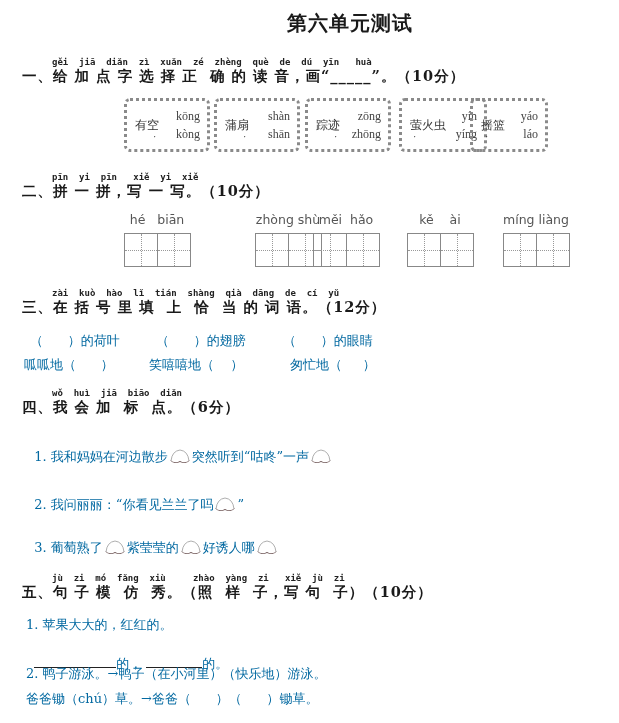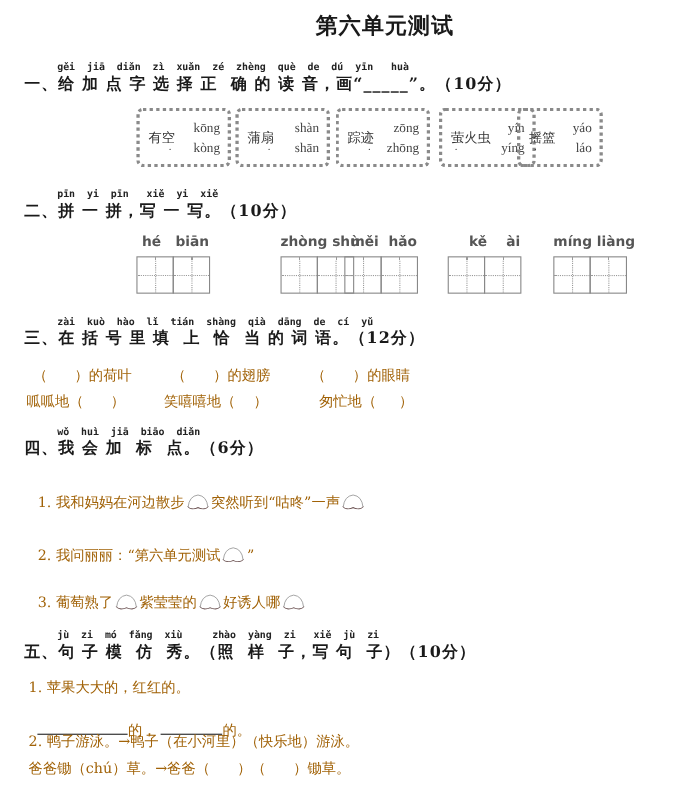--- a/index.html
+++ b/index.html
@@ -12,41 +12,41 @@
       left: 0; width: 700px; top: 10px; text-align: center;
       font-size: 20px; font-weight: bold; letter-spacing: 1px;
     }
     .pinyin {
       font-family: "DejaVu Sans Mono", monospace; font-size: 9px; font-weight: bold;
       color: #222; white-space: pre; letter-spacing: 0px; text-align: center;
     }
     .section-head {
       font-size: 14.5px; font-weight: bold; white-space: pre; letter-spacing: 1px;
     }
-    .body-text { font-size: 13px; white-space: pre; color: #a16207; }
+    .body-text { font-size: 13px; white-space: pre; color: #0369a1; }
 
     
     .pbox {
       position: absolute; top: 98px; height: 54px;
       border: 3px dotted #8a8a8a; border-radius: 6px;
       box-sizing: border-box; display: flex; align-items: center;
       font-family: Liberation Serif, serif;
     }
     .pbox .word { font-size: 12px; margin-left: 8px; position: relative; color: #333; }
     .pbox .word .dot {
       position: absolute; bottom: -8px; font-size: 10px; line-height: 1; color: #333;
     }
     .pbox .opts { margin-left: auto; margin-right: 7px; display: flex; flex-direction: column; gap: 6px; align-items: flex-end; }
     .pbox .opt { font-size: 12px; color: #444; line-height: 1; }
 
     
     .grid-group { position: absolute; top: 213px; }
     .grid-group .py {
       font-family: "DejaVu Sans", sans-serif; font-size: 12.5px; color: #555;
-      text-align: right; white-space: pre; line-height: 14px; margin-bottom: 6px; font-weight: bold;
+      text-align: center; white-space: pre; line-height: 14px; margin-bottom: 6px;
     }
     .grid-cells { display: flex; }
     .cell {
       width: 34px; height: 34px; border: 1px solid #888; box-sizing: border-box;
       position: relative; margin-right: -1px;
     }
     .cell::before {
       content: ""; position: absolute; left: 50%; top: 0; bottom: 0;
       border-left: 1px dotted #999;
     }
@@ -163,21 +163,21 @@
   <span>1.</span> <span>我和妈妈在河边散步</span><span class="peach"><svg width="22" height="16" viewBox="0 0 22 16">
         <path d="M2 13 Q3 3 11 2 Q19 3 20 13" fill="none" stroke="#999" stroke-width="0.8"></path>
         <path d="M1 12 Q6 16 11 13 Q16 16 21 12 Q19 15 16 15 Q13 15 11 14 Q9 15 6 15 Q3 15 1 12Z" fill="#6a5050"></path>
       </svg></span><span>突然听到“咕咚”一声</span><span class="peach"><svg width="22" height="16" viewBox="0 0 22 16">
         <path d="M2 13 Q3 3 11 2 Q19 3 20 13" fill="none" stroke="#999" stroke-width="0.8"></path>
         <path d="M1 12 Q6 16 11 13 Q16 16 21 12 Q19 15 16 15 Q13 15 11 14 Q9 15 6 15 Q3 15 1 12Z" fill="#6a5050"></path>
       </svg></span>
 </div>
 
 <div class="abs body-text" style="left:26px; top:481px;">
-  <span>2.</span> <span>我问丽丽：“第六单元测试</span><span class="peach"><svg width="22" height="16" viewBox="0 0 22 16">
+  <span>2.</span> <span>我问丽丽：“你看见兰兰了吗</span><span class="peach"><svg width="22" height="16" viewBox="0 0 22 16">
         <path d="M2 13 Q3 3 11 2 Q19 3 20 13" fill="none" stroke="#999" stroke-width="0.8"></path>
         <path d="M1 12 Q6 16 11 13 Q16 16 21 12 Q19 15 16 15 Q13 15 11 14 Q9 15 6 15 Q3 15 1 12Z" fill="#6a5050"></path>
       </svg></span><span>”</span>
 </div>
 
 <div class="abs body-text" style="left:26px; top:524px;">
   <span>3.</span> <span>葡萄熟了</span><span class="peach"><svg width="22" height="16" viewBox="0 0 22 16">
         <path d="M2 13 Q3 3 11 2 Q19 3 20 13" fill="none" stroke="#999" stroke-width="0.8"></path>
         <path d="M1 12 Q6 16 11 13 Q16 16 21 12 Q19 15 16 15 Q13 15 11 14 Q9 15 6 15 Q3 15 1 12Z" fill="#6a5050"></path>
       </svg></span><span>紫莹莹的</span><span class="peach"><svg width="22" height="16" viewBox="0 0 22 16">

